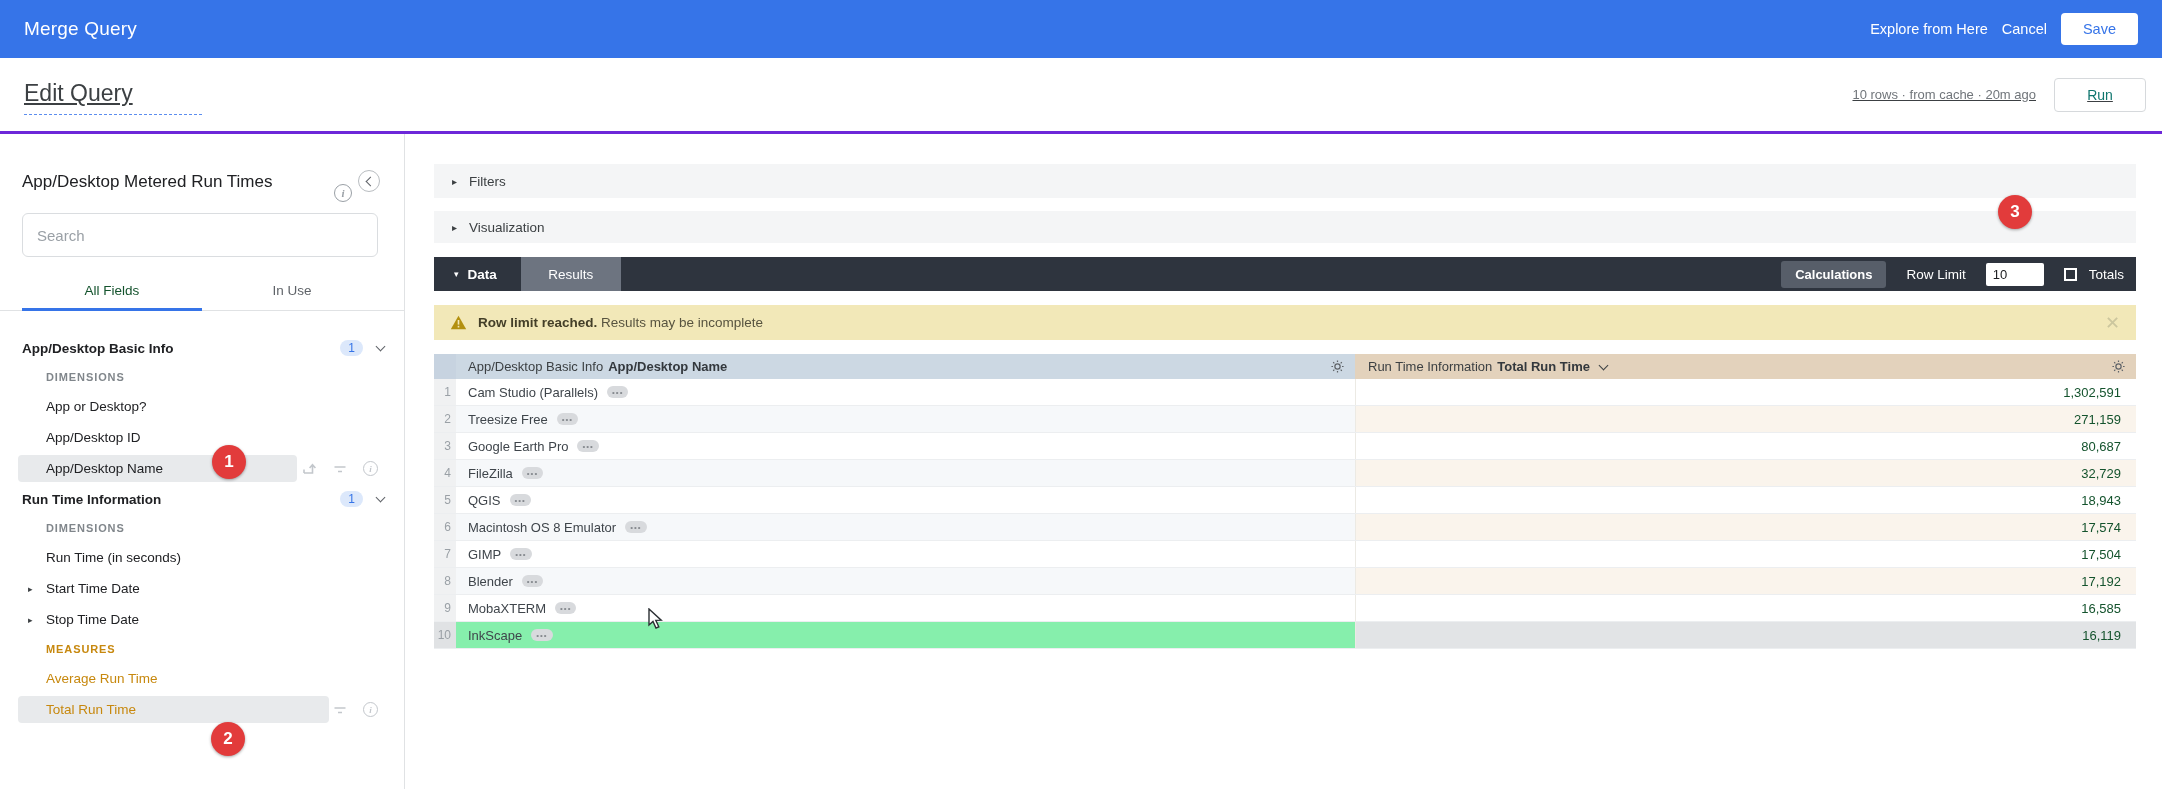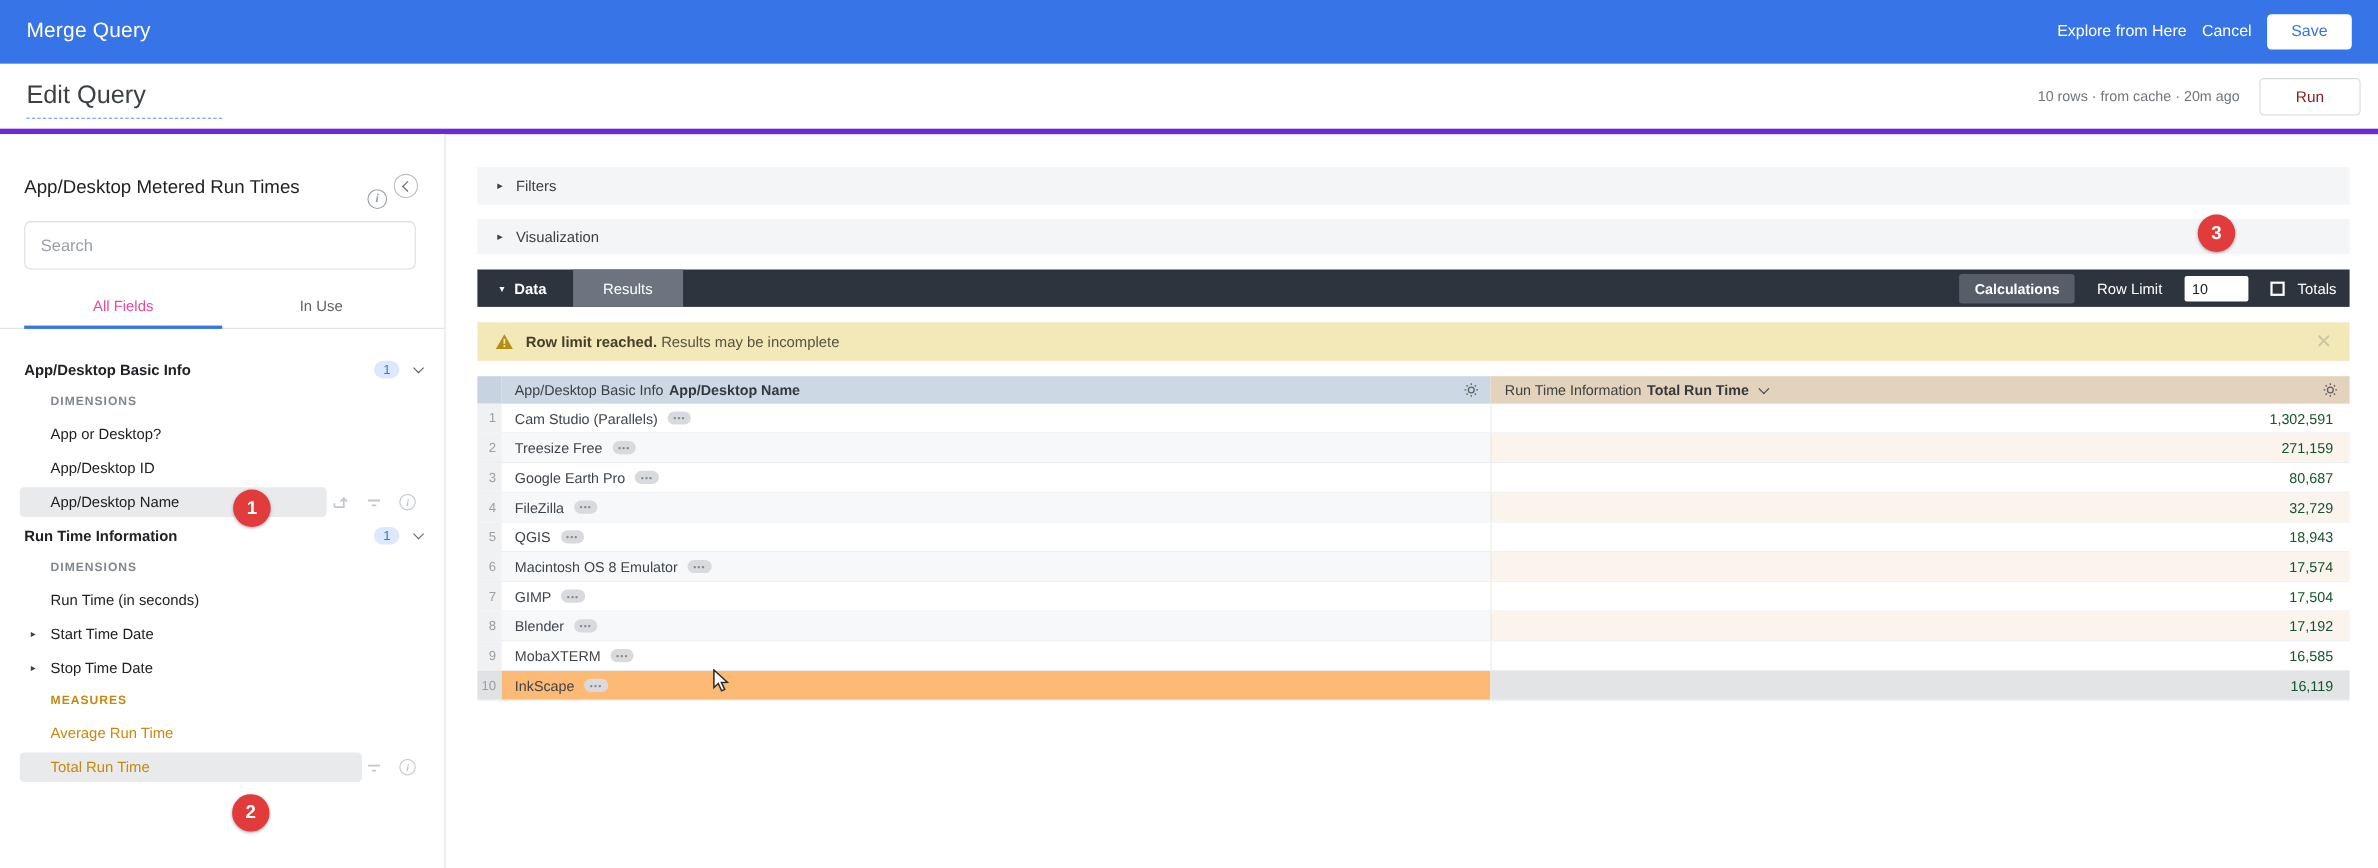--- a/index.html
+++ b/index.html
@@ -8,43 +8,43 @@
   .app { position:relative; width:2162px; height:789px; overflow:hidden; background:#fff; }
 
   
   .topbar { height:58px; background:#3674e8; display:flex; align-items:center; padding:0 24px; }
   .topbar-title { color:#fff; font-size:19px; font-weight:500; letter-spacing:.2px; }
   .topbar-right { margin-left:auto; display:flex; align-items:center; gap:14px; }
   .topbar-link { color:#fff; font-size:14.5px; font-weight:500; cursor:pointer; }
   .save-btn { background:#fff; color:#3674e8; font-size:14.5px; font-weight:500; border:none; border-radius:4px; padding:8px 22px; cursor:pointer; }
 
   
-  .subheader { height:64px; background:#fff; border-bottom:5px solid #6d28d9; display:flex; align-items:center; padding:0 16px 0 24px; }
+  .subheader { height:76px; background:#fff; border-bottom:3px solid #6d28d9; display:flex; align-items:center; padding:0 16px 0 24px;text-decoration:underline; }
   .page-title { font-size:23px; font-weight:400; color:#3c4043; border-bottom:1px dashed #5b8def; padding-bottom:7px; min-width:178px; margin-top:6px; }
   .subheader-right { margin-left:auto; display:flex; align-items:center; gap:18px; }
   .query-status { font-size:13px; color:#70757a;text-align:center; }
-  .run-btn { width:92px; height:34px; background:#fff; border:1px solid #d6d9dc; border-radius:4px; color:#7f1d1d; font-size:14px; font-weight:500; cursor:pointer; }
+  .run-btn { width:92px; height:34px; background:#fff; border:1px solid #d6d9dc; border-radius:4px; color:#0f766e; font-size:14px; font-weight:500; cursor:pointer; }
 
   
   .body { display:flex; height:671px; }
 
   
   .sidebar { width:405px; min-width:405px; border-right:1px solid #e0e2e4; position:relative; padding-top:30px; background:#fff; }
   .view-title { font-size:17px; line-height:35px; color:#202124; padding:0 70px 0 22px; }
   .collapse-circle { position:absolute; right:24px; top:36px; width:22px; height:22px; border:1px solid #b9bdc1; border-radius:50%; display:flex; align-items:center; justify-content:center; cursor:pointer; }
   .info-circle-sm { position:absolute; right:52px; top:50px; width:18px; height:18px; border:1.4px solid #9aa0a6; border-radius:50%; color:#9aa0a6; font-size:11px; font-weight:700; display:flex; align-items:center; justify-content:center; font-family:"Liberation Serif",serif; font-style:italic; cursor:pointer; }
   .chev { display:inline-block; width:7px; height:7px; border-right:1.6px solid #5f6368; border-bottom:1.6px solid #5f6368; }
   .chev-left { transform:rotate(135deg); margin-left:2px; }
   .chev-down { transform:rotate(45deg); margin-top:-3px; }
   .chev-right { transform:rotate(-45deg); }
   .search-box { display:block; margin:14px 22px 0 22px; width:356px; height:44px; border:1px solid #dadde0; border-radius:6px; font-size:15px; padding:0 14px; color:#202124; outline:none; font-family:inherit; }
   .search-box::placeholder { color:#9aa0a6; }
   .tabs { display:flex; margin-top:26px; padding:0 22px; border-bottom:1px solid #e0e2e4; }
   .tab { width:181px; text-align:center; font-size:13.5px; padding-bottom:12px; color:#5f6368; cursor:pointer; position:relative; }
-  .tab.active { color:#ec4899; font-weight:500; }
+  .tab.active { color:#14532d; font-weight:500; }
   .tab.active::after { content:""; position:absolute; left:0; right:0; bottom:-1px; height:3px; background:#3674e8; }
   .fieldlist { margin-top:22px; font-size:13.5px; color:#202124; }
   .frow { display:flex; align-items:center; height:30px; position:relative; }
   .frow.group { font-weight:700; padding-left:22px; cursor:pointer; }
   .frow .right-ctrl { position:absolute; right:20px; display:flex; align-items:center; gap:14px; }
   .count-pill { background:#dce8fb; color:#3674e8; font-size:12px; font-weight:500; border-radius:9px; padding:1px 8px; }
   .sect { height:28px; display:flex; align-items:center; padding-left:46px; font-size:11px; font-weight:700; letter-spacing:.9px; color:#80868b; }
   .sect.measures { color:#c7880e; }
   .frow.item { height:31px; padding-left:46px; cursor:pointer; }
   .frow.item.measure { color:#c7880e; font-weight:500; }
@@ -87,21 +87,21 @@
   .sort-chev { display:inline-block; width:7px; height:7px; border-right:1.5px solid #3c4043; border-bottom:1.5px solid #3c4043; transform:rotate(45deg); margin-left:10px; margin-top:-3px; }
   .gear { margin-left:auto; display:flex; cursor:pointer; }
   .trow { display:flex; height:27px; border-bottom:1px solid #eceef0; }
   .td { display:flex; align-items:center; }
   .td-num { width:22px; background:#f0f1f2; color:#9aa0a6; font-size:12px; justify-content:flex-end; padding-right:5px; }
   .td-name { width:899px; padding-left:12px; gap:9px; color:#3f454b; }
   .td-val { width:781px; justify-content:flex-end; padding-right:15px; color:#14532d; border-left:1px solid #eceae4; }
   .trow.even .td-name { background:#f6f8fa; }
   .trow.even .td-val { background:#faf4ec; }
   .trow.hovered .td-num { background:#e0e2e4; }
-  .trow.hovered .td-name { background:#fdba74; }
+  .trow.hovered .td-name { background:#86efac; }
   .trow.hovered .td-val { background:#e2e4e6; }
   .dots-pill { background:#d8dadd; color:#85898e; border-radius:6px; height:12px; padding:0 5px; font-size:8px; letter-spacing:1px; display:flex; align-items:center; cursor:pointer; }
 
   
   .num-badge { position:absolute; width:34px; height:34px; border-radius:50%; background:#e23b3b; color:#fff; font-size:17px; font-weight:700; display:flex; align-items:center; justify-content:center; box-shadow:0 1px 3px rgba(0,0,0,.35); z-index:50; }
   .badge-1 { left:212px; top:445px; }
   .badge-2 { left:211px; top:722px; }
   .badge-3 { left:1998px; top:195px; }
   .cursor { position:absolute; left:648px; top:608px; z-index:60; }
 </style>

